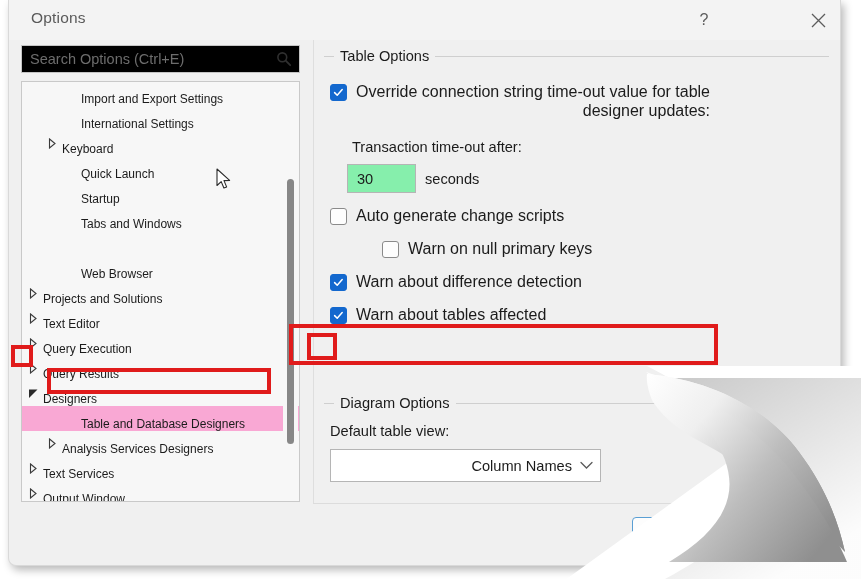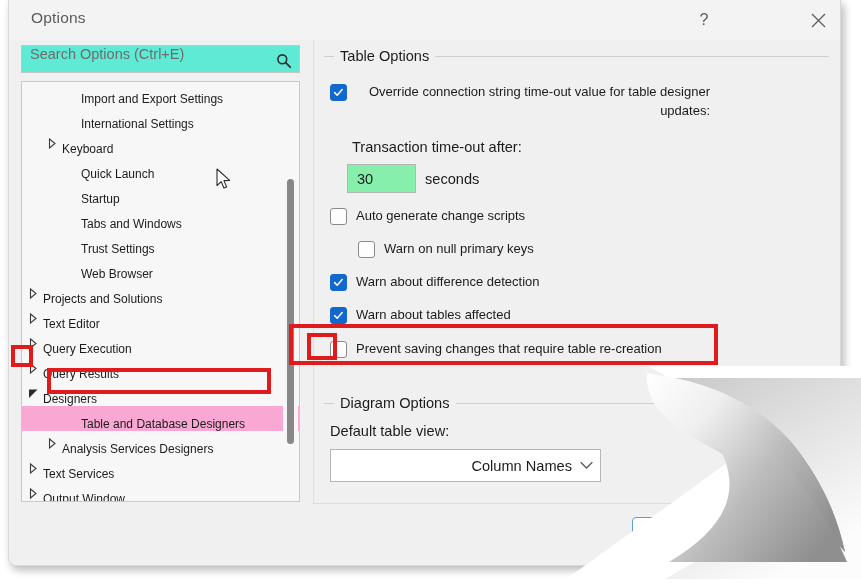--- a/index.html
+++ b/index.html
@@ -51,23 +51,23 @@
   }
   .tb-help { left: 672px; font-size: 16px; }
   .tb-close { left: 786px; }
   .tb-close svg { display: block; }
 
   
   .search-box {
     position: absolute;
     left: 12px; top: 45px;
     width: 279px; height: 28px;
-    background: #5eead4;
+    background: #000000;
     border: 1px solid #c4c4c4;
-    display: flex; 
+    display: flex; align-items: center;
   }
   .search-input-text {
     flex: 1;
     padding-left: 8px;
     font-size: 14.5px;
     color: #6d6d6d;
     white-space: nowrap;
     overflow: hidden;
   }
   .search-icon {
@@ -144,21 +144,21 @@
     background: #f0f0f0;
     font-size: 14.6px;
     color: #1b1b1b;
     white-space: nowrap;
   }
 
   .row {
     position: absolute;
     display: flex;
     align-items: flex-start;
-    font-size: 13px;
+    font-size: 16px;
     color: #1b1b1b;
   }
   .cb {
     flex: 0 0 auto;
     width: 17px; height: 17px;
     margin-top: 2px;
     border-radius: 3px;
     border: 1px solid #8a8a8a;
     background: #fdfdfd;
   }
@@ -300,24 +300,20 @@
             <div class="tree-label">Quick Launch</div>
           </div>
           <div class="tree-item" style="top: 99px;">
             <div class="tw" style="margin-left: 41px;"></div>
             <div class="tree-label">Startup</div>
           </div>
           <div class="tree-item" style="top: 124px;">
             <div class="tw" style="margin-left: 41px;"></div>
             <div class="tree-label">Tabs and Windows</div>
           </div>
-          <div class="tree-item" style="top: 149px;">
-            <div class="tw" style="margin-left: 41px;"></div>
-            <div class="tree-label">Trust Settings</div>
-          </div>
           <div class="tree-item" style="top: 174px;">
             <div class="tw" style="margin-left: 41px;"></div>
             <div class="tree-label">Web Browser</div>
           </div>
           <div class="tree-item" style="top: 199px;">
             <div class="tw" style="margin-left: 3px;">
               <svg width="9" height="11" viewBox="0 0 9 11">
                 <path d="M1.5 1 L7 5.5 L1.5 10 Z" fill="none" stroke="#3a3a3a" stroke-width="1.1"></path>
               </svg>
             </div>
@@ -410,21 +406,21 @@
       <div class="textfield" style="left:33px; top:124px; width:69px; height:29px;">
         <span>30</span>
       </div>
       <div class="static-text" style="left:111px; top:131px;">seconds</div>
 
       <div class="row" style="left:16px; top:166px;">
         <div class="cb"></div>
         <div class="row-label">Auto generate change scripts</div>
       </div>
 
-      <div class="row" style="left:0; top:199px;padding-left:44px;">
+      <div class="row" style="left:24px; top:199px;padding-left:44px;">
         <div class="cb"></div>
         <div class="row-label">Warn on null primary keys</div>
       </div>
 
       <div class="row" style="left:16px; top:232px;">
         <div class="cb checked">
           <svg width="11" height="11" viewBox="0 0 11 11">
               <path d="M1.6 5.6 L4.2 8.2 L9.2 2.6" stroke="#ffffff" stroke-width="1.5" fill="none" stroke-linecap="round" stroke-linejoin="round"></path>
             </svg>
         </div>
@@ -433,24 +429,20 @@
 
       <div class="row" style="left:16px; top:265px;">
         <div class="cb checked">
           <svg width="11" height="11" viewBox="0 0 11 11">
               <path d="M1.6 5.6 L4.2 8.2 L9.2 2.6" stroke="#ffffff" stroke-width="1.5" fill="none" stroke-linecap="round" stroke-linejoin="round"></path>
             </svg>
         </div>
         <div class="row-label">Warn about tables affected</div>
       </div>
 
-      <div class="row" style="left:16px; top:299px;">
-        <div class="cb"></div>
-        <div class="row-label">Prevent saving changes that require table re-creation</div>
-      </div>
 
       <div class="group" style="left:10px; top:355px; width:505px; height:105px;">
         <div class="group-line" style="width:505px;"></div>
         <div class="group-title">Diagram Options</div>
       </div>
 
       <div class="static-text" style="left:16px; top:383px;">Default table view:</div>
 
       <div class="combo" style="left:16px; top:409px; width:271px; height:33px;">
         <div class="combo-val">Column Names</div>

